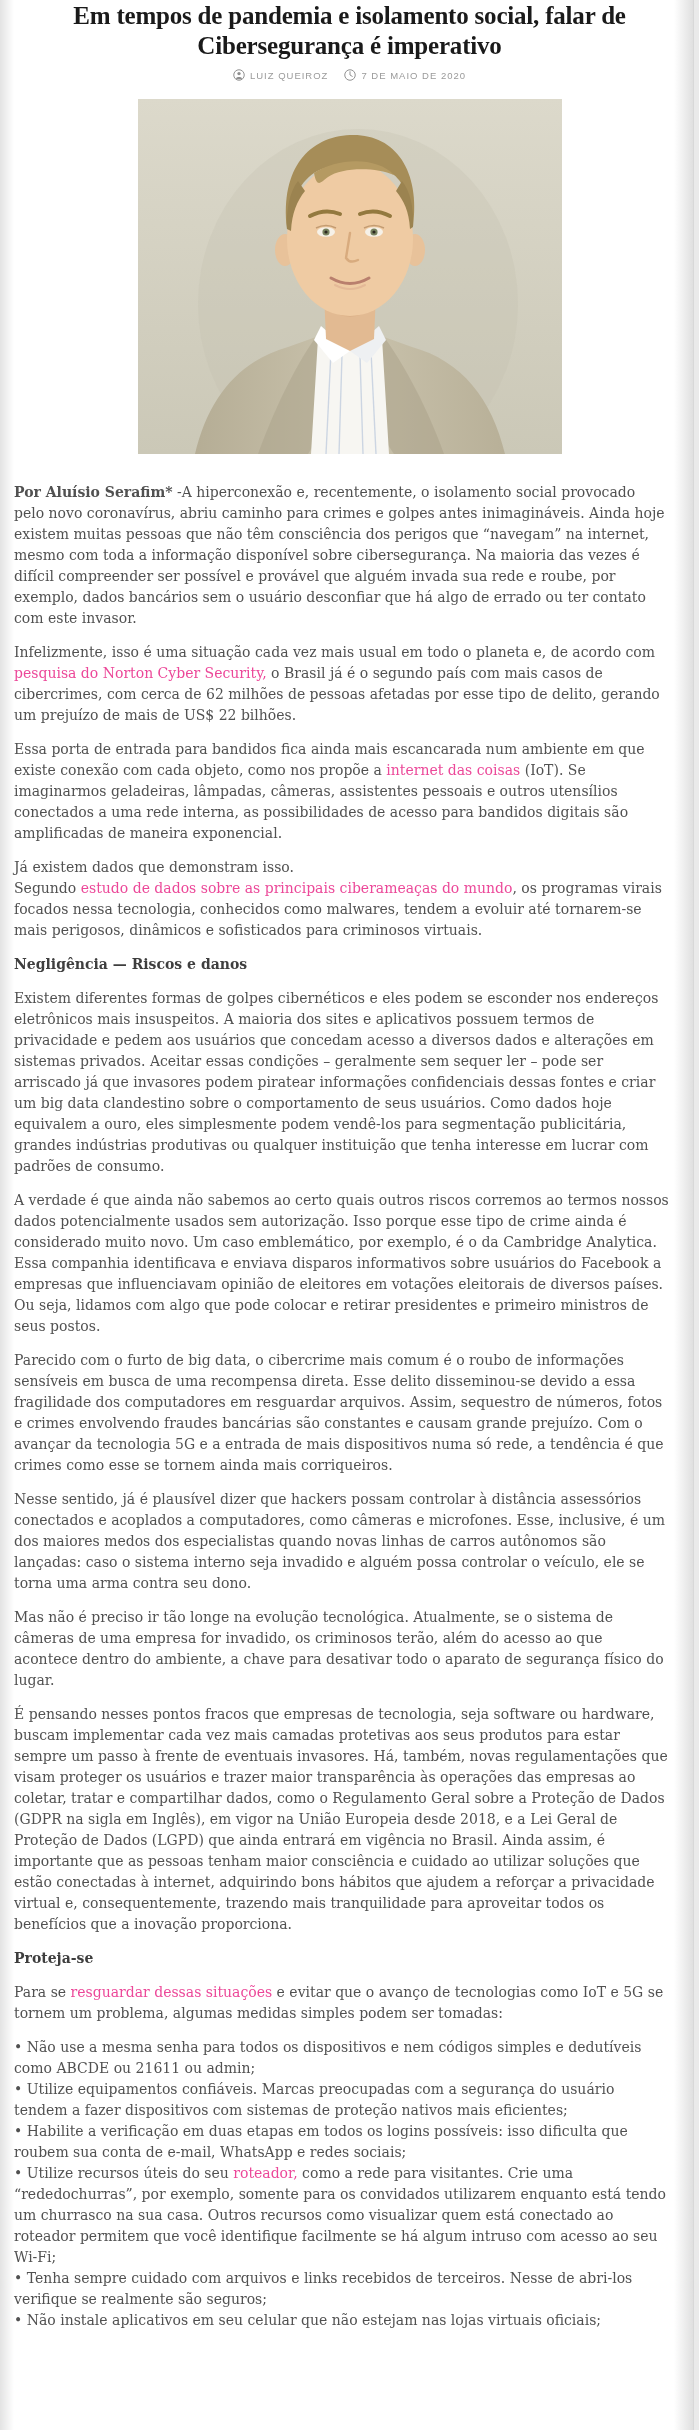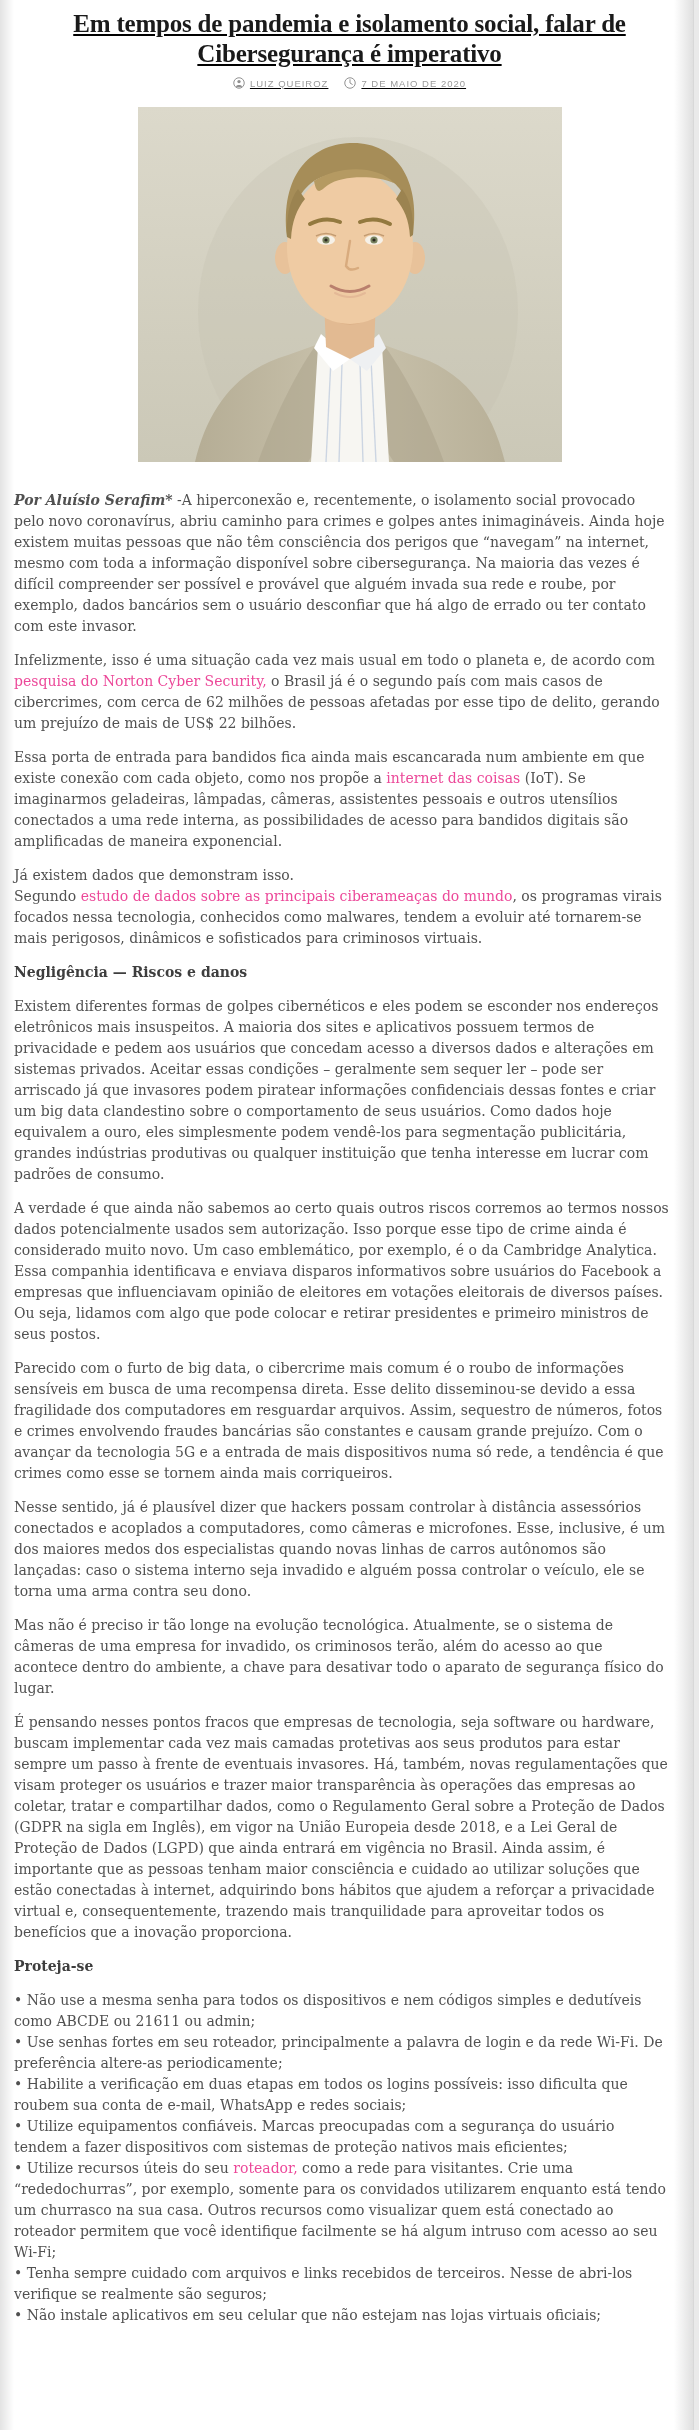--- a/index.html
+++ b/index.html
@@ -3,36 +3,36 @@
 <meta charset="utf-8">
 <style>
   html,body{margin:0;padding:0;background:#fff;}
   body{width:699px;font-family:"DejaVu Serif",serif;}
   .page{position:relative;width:699px;min-height:2430px;background:#fff;overflow:hidden;}
   .edge-l{position:absolute;top:0;left:0;bottom:0;width:14px;
           background:linear-gradient(to right,#e3e3e3,rgba(255,255,255,0));pointer-events:none;}
   .edge-r{position:absolute;top:0;right:5px;bottom:0;width:20px;
           background:linear-gradient(to left,#dedede,rgba(255,255,255,0));pointer-events:none;}
   .sbar{position:absolute;top:0;right:0;bottom:0;width:5px;background:#eaeaea;border-left:1px solid #d8d8d8;}
-  header{padding-top:9px;text-decoration:underline;}
+  header{padding-top:1px;}
   h1{margin:0 12px 8px;text-align:center;font-family:"Liberation Serif",serif;font-weight:700;
      font-size:25px;line-height:30px;letter-spacing:-0.2px;color:#1a1a1a;}
   .byline{display:flex;justify-content:center;align-items:flex-start;gap:16px;
           font-family:"Liberation Sans",sans-serif;font-size:9.5px;letter-spacing:1px;
           color:#9a9a9a;text-transform:uppercase;}
   .meta{display:flex;align-items:center;gap:5px;}
   .ico{width:12px;height:12px;color:#8f8f8f;flex:0 0 auto;}
   figure.hero{margin:18px auto 28px;width:424px;height:355px;}
   article{padding:0 30px 20px 14px;font-size:14px;line-height:21px;color:#515151;}
   p.para{margin:0 0 13px;}
   p.heading{margin:5px 0 13px;font-weight:700;color:#3e3e3e;}
   .list{margin:0 0 13px;}
   .list-item{margin:0;}
   a.seg-l{color:#ec4899;text-decoration:none;cursor:pointer;}
-  .seg-bi{font-weight:700;font-style:italic;}
+  .seg-bi{font-weight:700;}
 </style>
 </head>
 <body>
 
 <div class="page">
   <div class="edge-l"></div>
   <div class="edge-r"></div>
   <div class="sbar"></div>
 
   <header>
@@ -115,23 +115,23 @@
       <p class="para"><span class="seg-n">Essa porta de entrada para bandidos fica ainda mais escancarada num ambiente em que existe conexão com cada objeto, como nos propõe a </span><a href="#" class="seg-l">internet das coisas</a><span class="seg-n"> (IoT). Se imaginarmos geladeiras, lâmpadas, câmeras, assistentes pessoais e outros utensílios conectados a uma rede interna, as possibilidades de acesso para bandidos digitais são amplificadas de maneira exponencial.</span></p>
       <p class="para"><span class="seg-n">Já existem dados que demonstram isso.</span><br><span class="seg-n">Segundo </span><a href="#" class="seg-l">estudo de dados sobre as principais ciberameaças do mundo</a><span class="seg-n">, os programas virais focados nessa tecnologia, conhecidos como malwares, tendem a evoluir até tornarem-se mais perigosos, dinâmicos e sofisticados para criminosos virtuais.</span></p>
       <p class="heading"><span class="seg-n">Negligência — Riscos e danos</span></p>
       <p class="para"><span class="seg-n">Existem diferentes formas de golpes cibernéticos e eles podem se esconder nos endereços eletrônicos mais insuspeitos. A maioria dos sites e aplicativos possuem termos de privacidade e pedem aos usuários que concedam acesso a diversos dados e alterações em sistemas privados. Aceitar essas condições – geralmente sem sequer ler – pode ser arriscado já que invasores podem piratear informações confidenciais dessas fontes e criar um big data clandestino sobre o comportamento de seus usuários. Como dados hoje equivalem a ouro, eles simplesmente podem vendê-los para segmentação publicitária, grandes indústrias produtivas ou qualquer instituição que tenha interesse em lucrar com padrões de consumo.</span></p>
       <p class="para"><span class="seg-n">A verdade é que ainda não sabemos ao certo quais outros riscos corremos ao termos nossos dados potencialmente usados sem autorização. Isso porque esse tipo de crime ainda é considerado muito novo. Um caso emblemático, por exemplo, é o da Cambridge Analytica. Essa companhia identificava e enviava disparos informativos sobre usuários do Facebook a empresas que influenciavam opinião de eleitores em votações eleitorais de diversos países. Ou seja, lidamos com algo que pode colocar e retirar presidentes e primeiro ministros de seus postos.</span></p>
       <p class="para"><span class="seg-n">Parecido com o furto de big data, o cibercrime mais comum é o roubo de informações sensíveis em busca de uma recompensa direta. Esse delito disseminou-se devido a essa fragilidade dos computadores em resguardar arquivos. Assim, sequestro de números, fotos e crimes envolvendo fraudes bancárias são constantes e causam grande prejuízo. Com o avançar da tecnologia 5G e a entrada de mais dispositivos numa só rede, a tendência é que crimes como esse se tornem ainda mais corriqueiros.</span></p>
       <p class="para"><span class="seg-n">Nesse sentido, já é plausível dizer que hackers possam controlar à distância assessórios conectados e acoplados a computadores, como câmeras e microfones. Esse, inclusive, é um dos maiores medos dos especialistas quando novas linhas de carros autônomos são lançadas: caso o sistema interno seja invadido e alguém possa controlar o veículo, ele se torna uma arma contra seu dono.</span></p>
       <p class="para"><span class="seg-n">Mas não é preciso ir tão longe na evolução tecnológica. Atualmente, se o sistema de câmeras de uma empresa for invadido, os criminosos terão, além do acesso ao que acontece dentro do ambiente, a chave para desativar todo o aparato de segurança físico do lugar.</span></p>
       <p class="para"><span class="seg-n">É pensando nesses pontos fracos que empresas de tecnologia, seja software ou hardware, buscam implementar cada vez mais camadas protetivas aos seus produtos para estar sempre um passo à frente de eventuais invasores. Há, também, novas regulamentações que visam proteger os usuários e trazer maior transparência às operações das empresas ao coletar, tratar e compartilhar dados, como o Regulamento Geral sobre a Proteção de Dados (GDPR na sigla em Inglês), em vigor na União Europeia desde 2018, e a Lei Geral de Proteção de Dados (LGPD) que ainda entrará em vigência no Brasil. Ainda assim, é importante que as pessoas tenham maior consciência e cuidado ao utilizar soluções que estão conectadas à internet, adquirindo bons hábitos que ajudem a reforçar a privacidade virtual e, consequentemente, trazendo mais tranquilidade para aproveitar todos os benefícios que a inovação proporciona.</span></p>
       <p class="heading"><span class="seg-n">Proteja-se</span></p>
+      <p class="para"><span class="seg-n">Para se </span><a href="#" class="seg-l">resguardar dessas situações</a><span class="seg-n"> e evitar que o avanço de tecnologias como IoT e 5G se tornem um problema, algumas medidas simples podem ser tomadas:</span></p>
       <div class="list">
         <div class="list-item"><span class="seg-n">• Não use a mesma senha para todos os dispositivos e nem códigos simples e dedutíveis como ABCDE ou 21611 ou admin;</span></div>
-        <div class="list-item"><span class="seg-n">• Use senhas fortes em seu roteador, principalmente a palavra de login e da rede Wi-Fi. De preferência altere-as periodicamente;</span></div>
+        <div class="list-item"><span class="seg-n">• Utilize equipamentos confiáveis. Marcas preocupadas com a segurança do usuário tendem a fazer dispositivos com sistemas de proteção nativos mais eficientes;</span></div>
         <div class="list-item"><span class="seg-n">• Habilite a verificação em duas etapas em todos os logins possíveis: isso dificulta que roubem sua conta de e-mail, WhatsApp e redes sociais;</span></div>
-        <div class="list-item"><span class="seg-n">• Utilize equipamentos confiáveis. Marcas preocupadas com a segurança do usuário tendem a fazer dispositivos com sistemas de proteção nativos mais eficientes;</span></div>
         <div class="list-item"><span class="seg-n">• Utilize recursos úteis do seu </span><a href="#" class="seg-l">roteador,</a><span class="seg-n"> como a rede para visitantes. Crie uma “rededochurras”, por exemplo, somente para os convidados utilizarem enquanto está tendo um churrasco na sua casa. Outros recursos como visualizar quem está conectado ao roteador permitem que você identifique facilmente se há algum intruso com acesso ao seu Wi-Fi;</span></div>
         <div class="list-item"><span class="seg-n">• Tenha sempre cuidado com arquivos e links recebidos de terceiros. Nesse de abri-los verifique se realmente são seguros;</span></div>
         <div class="list-item"><span class="seg-n">• Não instale aplicativos em seu celular que não estejam nas lojas virtuais oficiais;</span></div>
       </div>
     </article>
 </div>
 
 </body></html>

